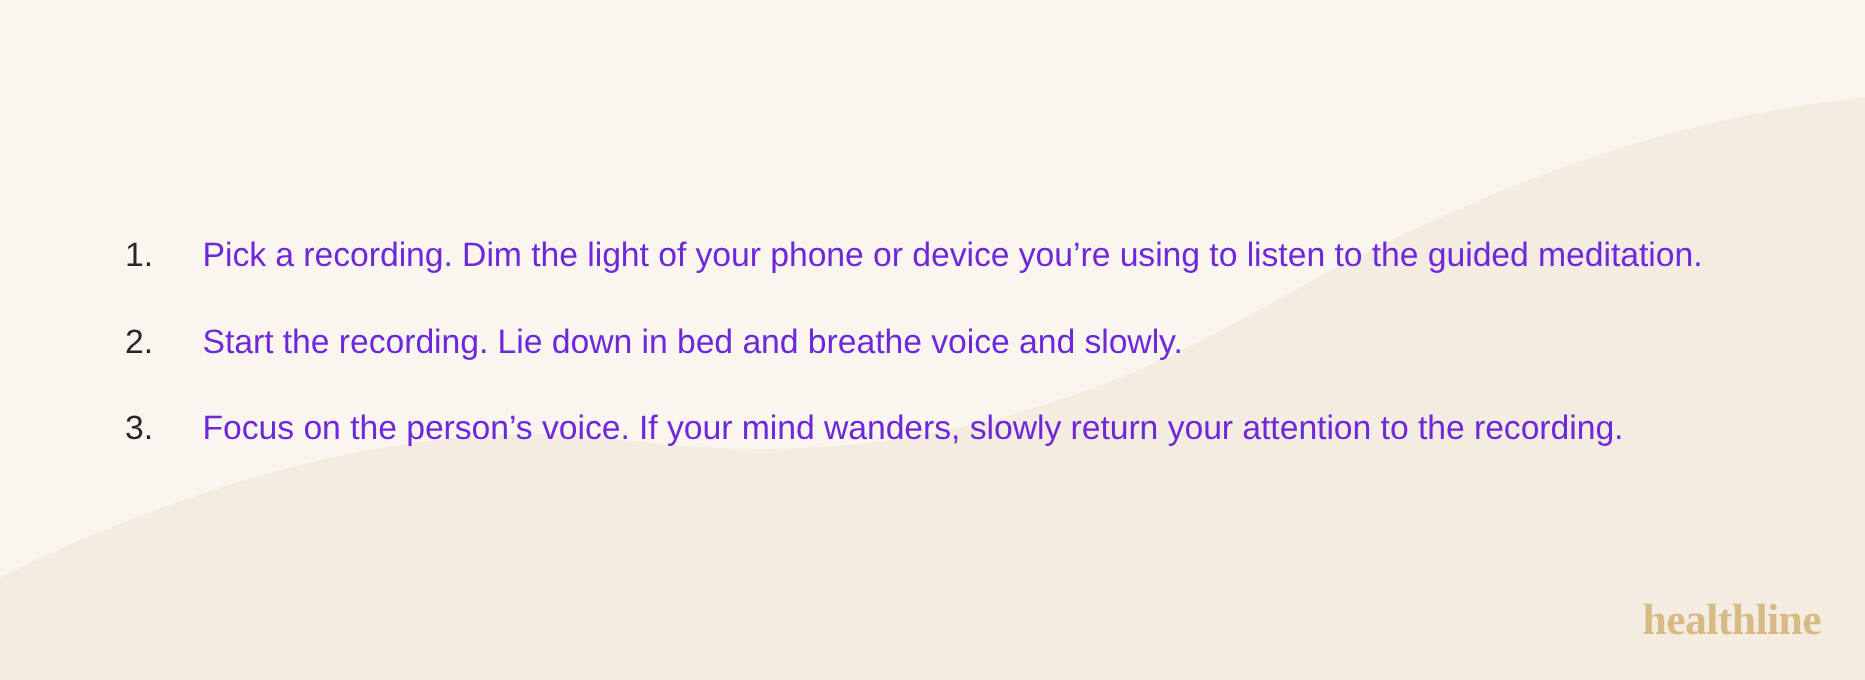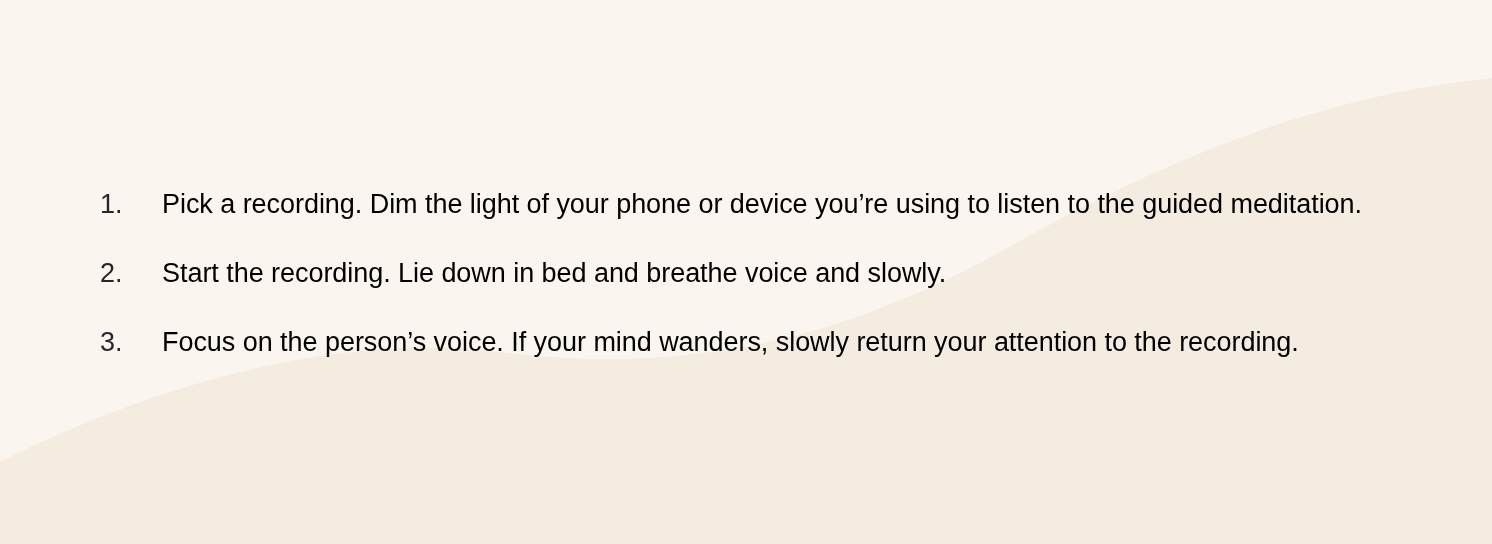--- a/index.html
+++ b/index.html
@@ -72,21 +72,21 @@
     text-align: left;
     padding-left: 5px;
     box-sizing: border-box;
   }
 
   .step-text {
     flex: 1 1 auto;
     max-width: 1296px;
     font-size: 27px;
     line-height: 51px;
-    color: #000000;
+    color: #6d28d9;
     letter-spacing: -0.05px;
   }
 
   #brand-logo {
     position: absolute;
     left: 1314px;
     top: 478px;
     font-family: "Liberation Serif", serif;
     font-weight: 700;
     font-size: 35px;
@@ -123,15 +123,16 @@
         <span class="step-text">Start the recording. Lie down in bed and breathe voice and slowly.</span>
       </li>
 
       <li class="step-item">
         <span class="step-marker">3.</span>
         <span class="step-text">Focus on the person’s voice. If your mind wanders, slowly return your attention to the recording.</span>
       </li>
 
     </ol>
 
+    <div id="brand-logo">healthline</div>
 
   </div>
 </div>
 
 </body></html>

